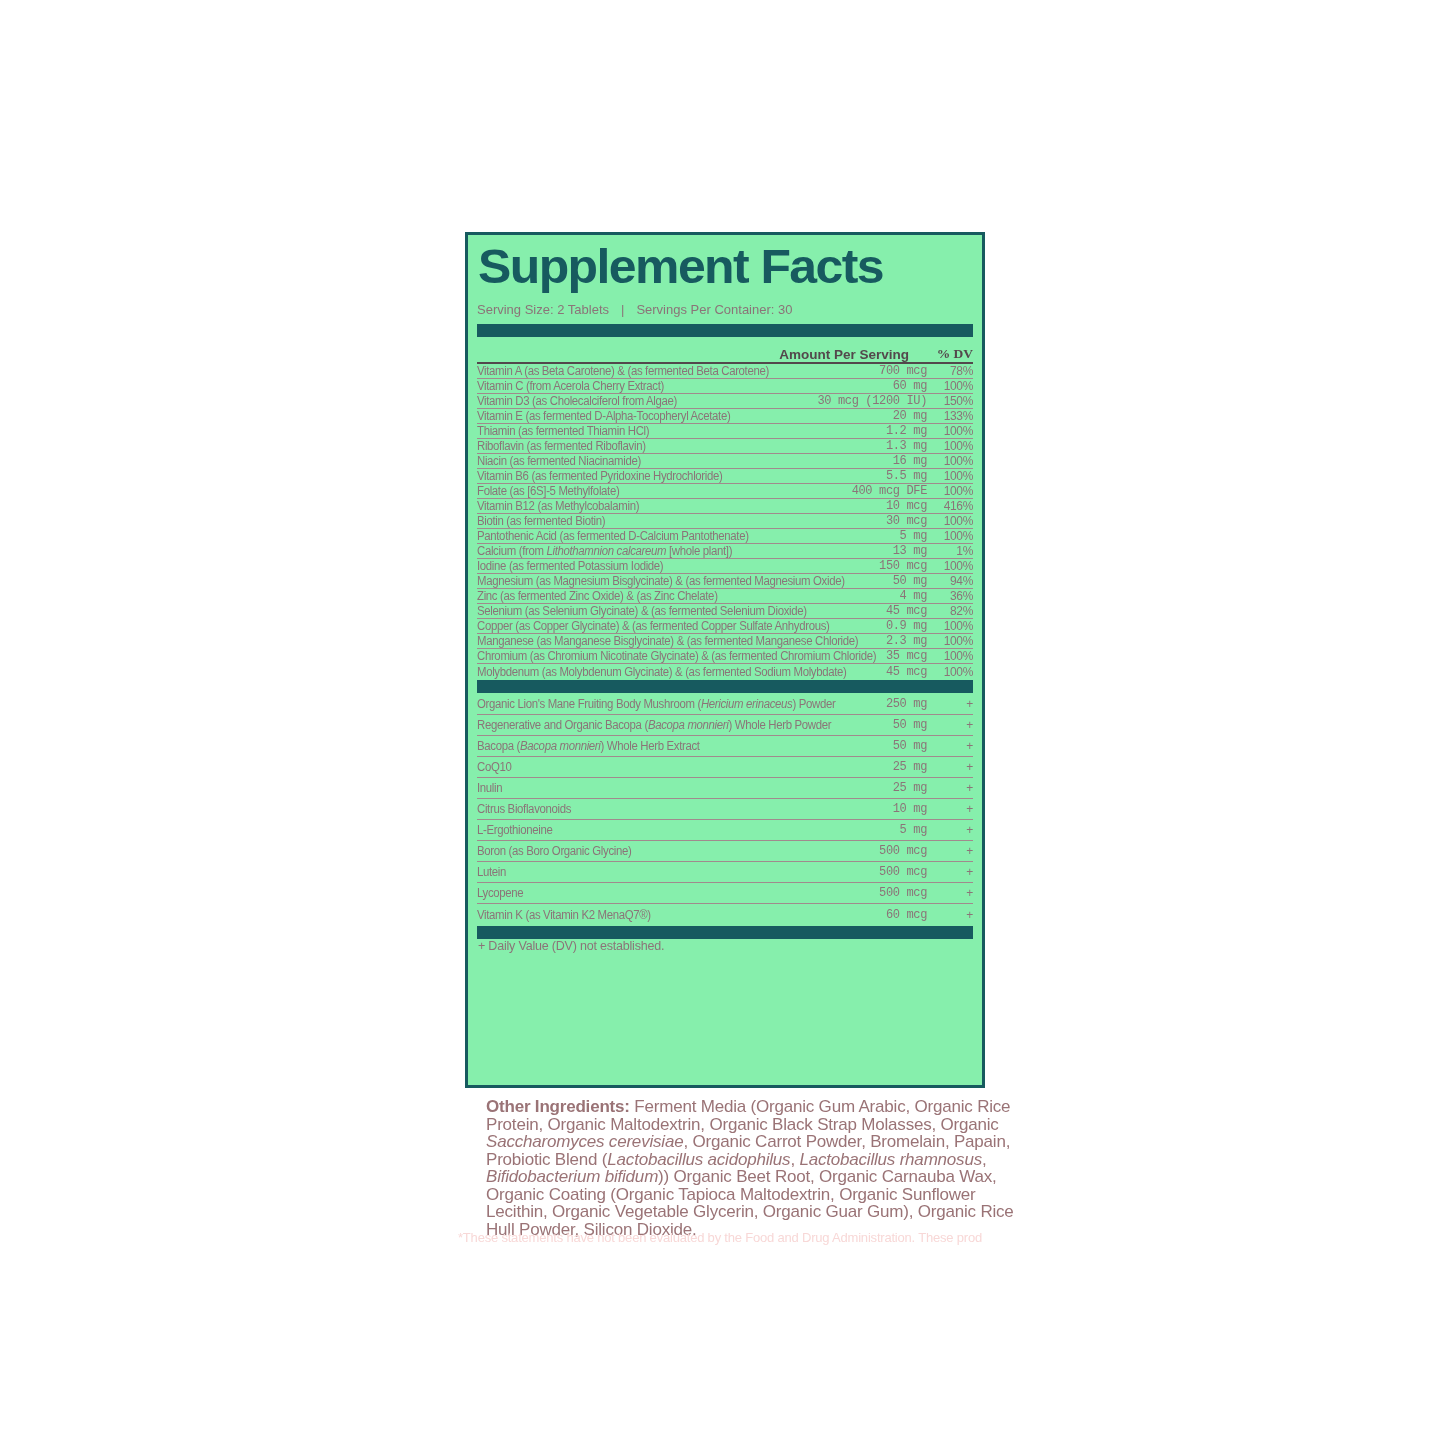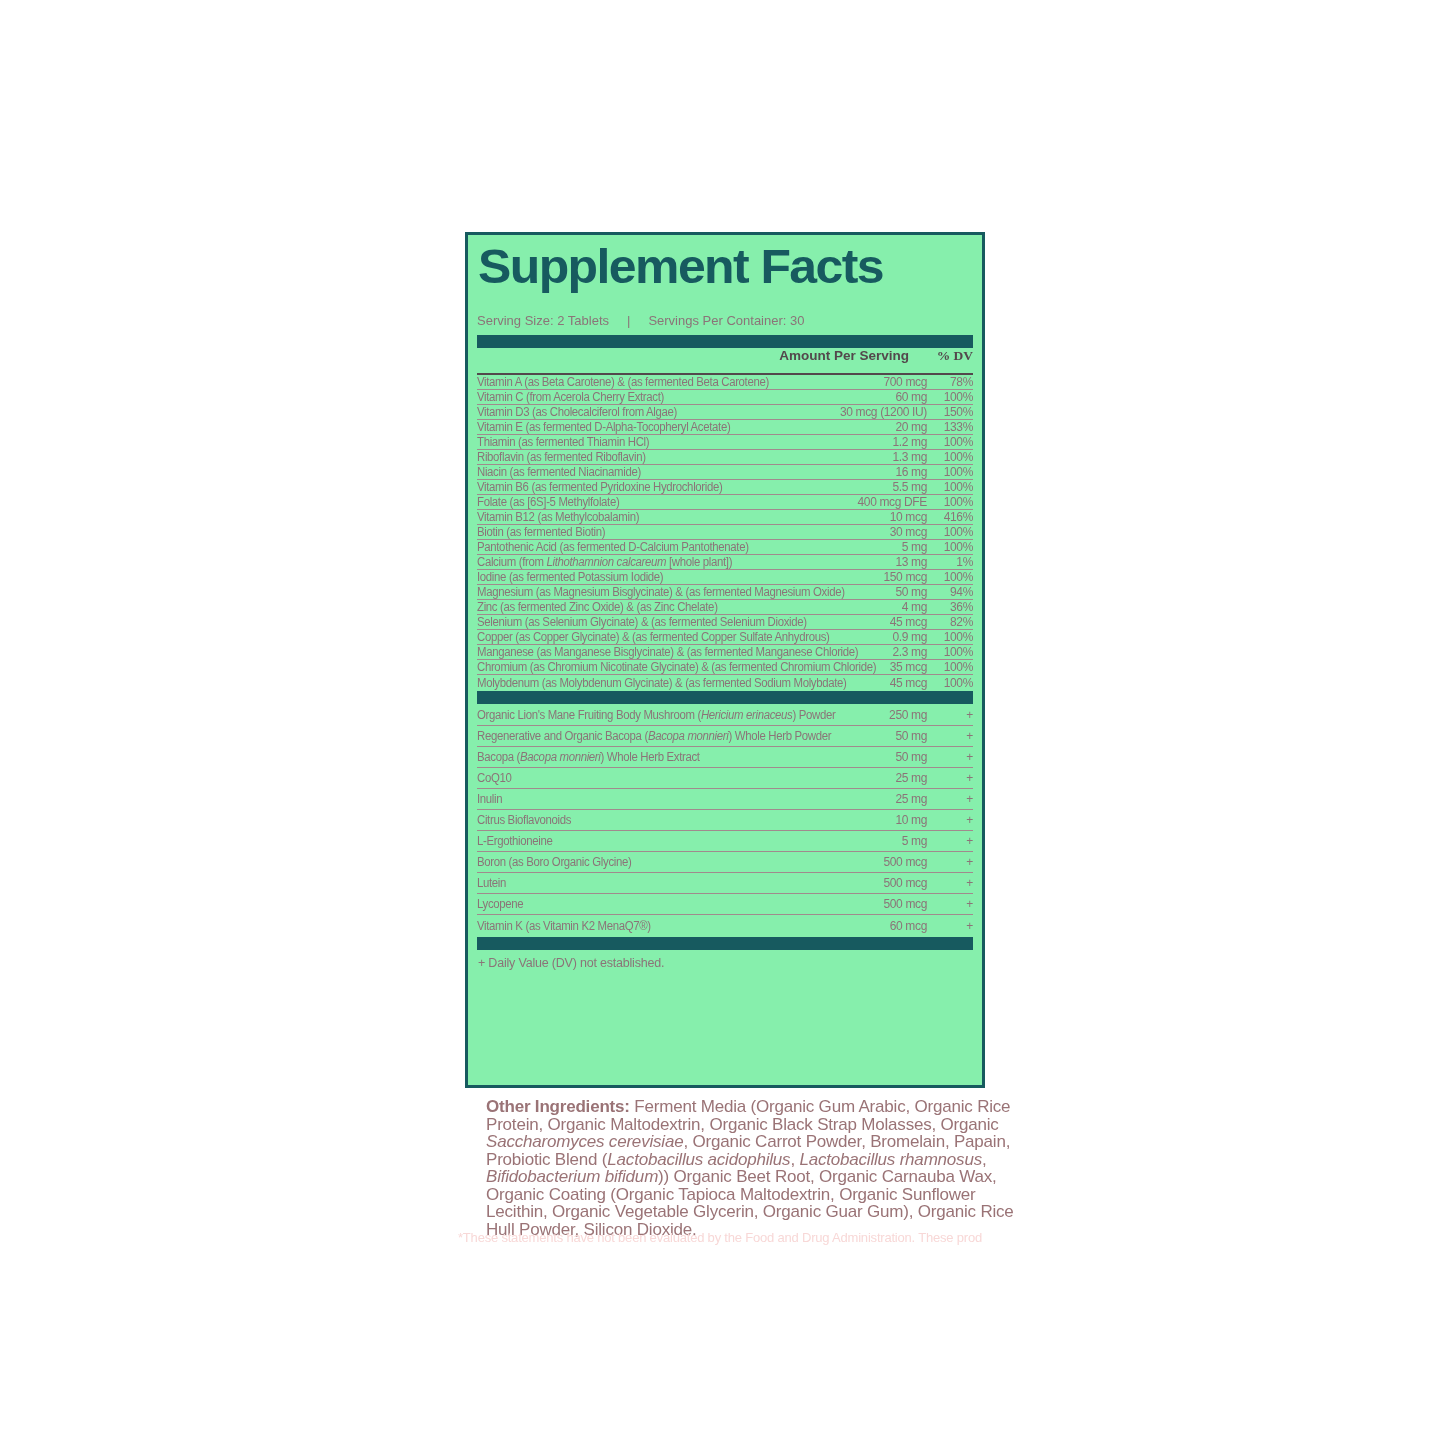--- a/index.html
+++ b/index.html
@@ -12,47 +12,47 @@
     position:absolute;left:465px;top:232px;width:520px;height:856px;
     box-sizing:border-box;border:3px solid var(--teal);
     background:#86efac;padding:4px 9px 0 9px;overflow:hidden;
   }
   .sf-title{
     margin:2px 0 0 1px;color:var(--teal);font-weight:bold;
     font-size:48px;line-height:52px;letter-spacing:-1.5px;white-space:nowrap;
     transform:scaleX(1.04);transform-origin:0 50%;
   }
   .serving-line{
-    margin-top:20px;font-size:13px;color:var(--row_text);
-    display:flex;align-items:center;gap:18px;white-space:nowrap;
+    margin-top:9px;font-size:13px;color:var(--row_text);
+    display:flex;align-items:center;gap:12px;white-space:nowrap;
   }
   .serving-line .divider{color:var(--row_text);}
   .bar{height:13px;background:var(--teal);}
   .bar.b1{margin-top:7px;}
   .bar.b2{margin:1px 0;}
   .bar.b3{margin-top:1px;}
   .col-header{
-    height:25px;display:flex;align-items:flex-start;justify-content:flex-end;
+    height:25px;display:flex;align-items:flex-end;justify-content:flex-end;
     font-size:13.5px;font-weight:bold;color:var(--header_text);
     border-bottom:2px solid var(--header_text);
   }
   .col-header .amt-h{margin-right:22px;}
   .col-header .dv-h{width:42px;text-align:right;font-family:Liberation Serif, serif;}
   .rows .row{
     box-sizing:border-box;height:15px;display:flex;align-items:center;
     font-size:12px;letter-spacing:-0.35px;color:var(--row_text);
     border-bottom:1px solid var(--rule);white-space:nowrap;
   }
   #rows-blend .row{height:21px;}
   .rows .row:last-child{border-bottom:none;justify-content:space-between;}
   .row .n{flex:1;min-width:0;display:inline-block;transform:scaleX(.95);transform-origin:0 50%;}
-  .row .a{margin-left:auto;text-align:right;}
+  .row .a{margin-left:auto;text-align:right;font-family:Liberation Mono, monospace;}
   .row .d{width:46px;text-align:right;}
   .footnote{
-    padding:6px 0 0 1px;font-size:12.5px;color:var(--row_text);letter-spacing:-0.2px;
+    padding:0 0 0 1px;font-size:12.5px;color:var(--row_text);letter-spacing:-0.2px;
   }
   .other-ingredients{
     position:absolute;left:486px;top:1098px;width:552px;
     font-size:17px;line-height:17.5px;color:var(--ingredients_text);
     letter-spacing:-0.2px;
   }
   .other-ingredients b{color:var(--ingredients_text);}
   .disclaimer{
     position:absolute;left:458px;top:1230px;width:600px;
     font-size:13px;color:var(--disclaimer_text);letter-spacing:-0.2px;white-space:nowrap;

